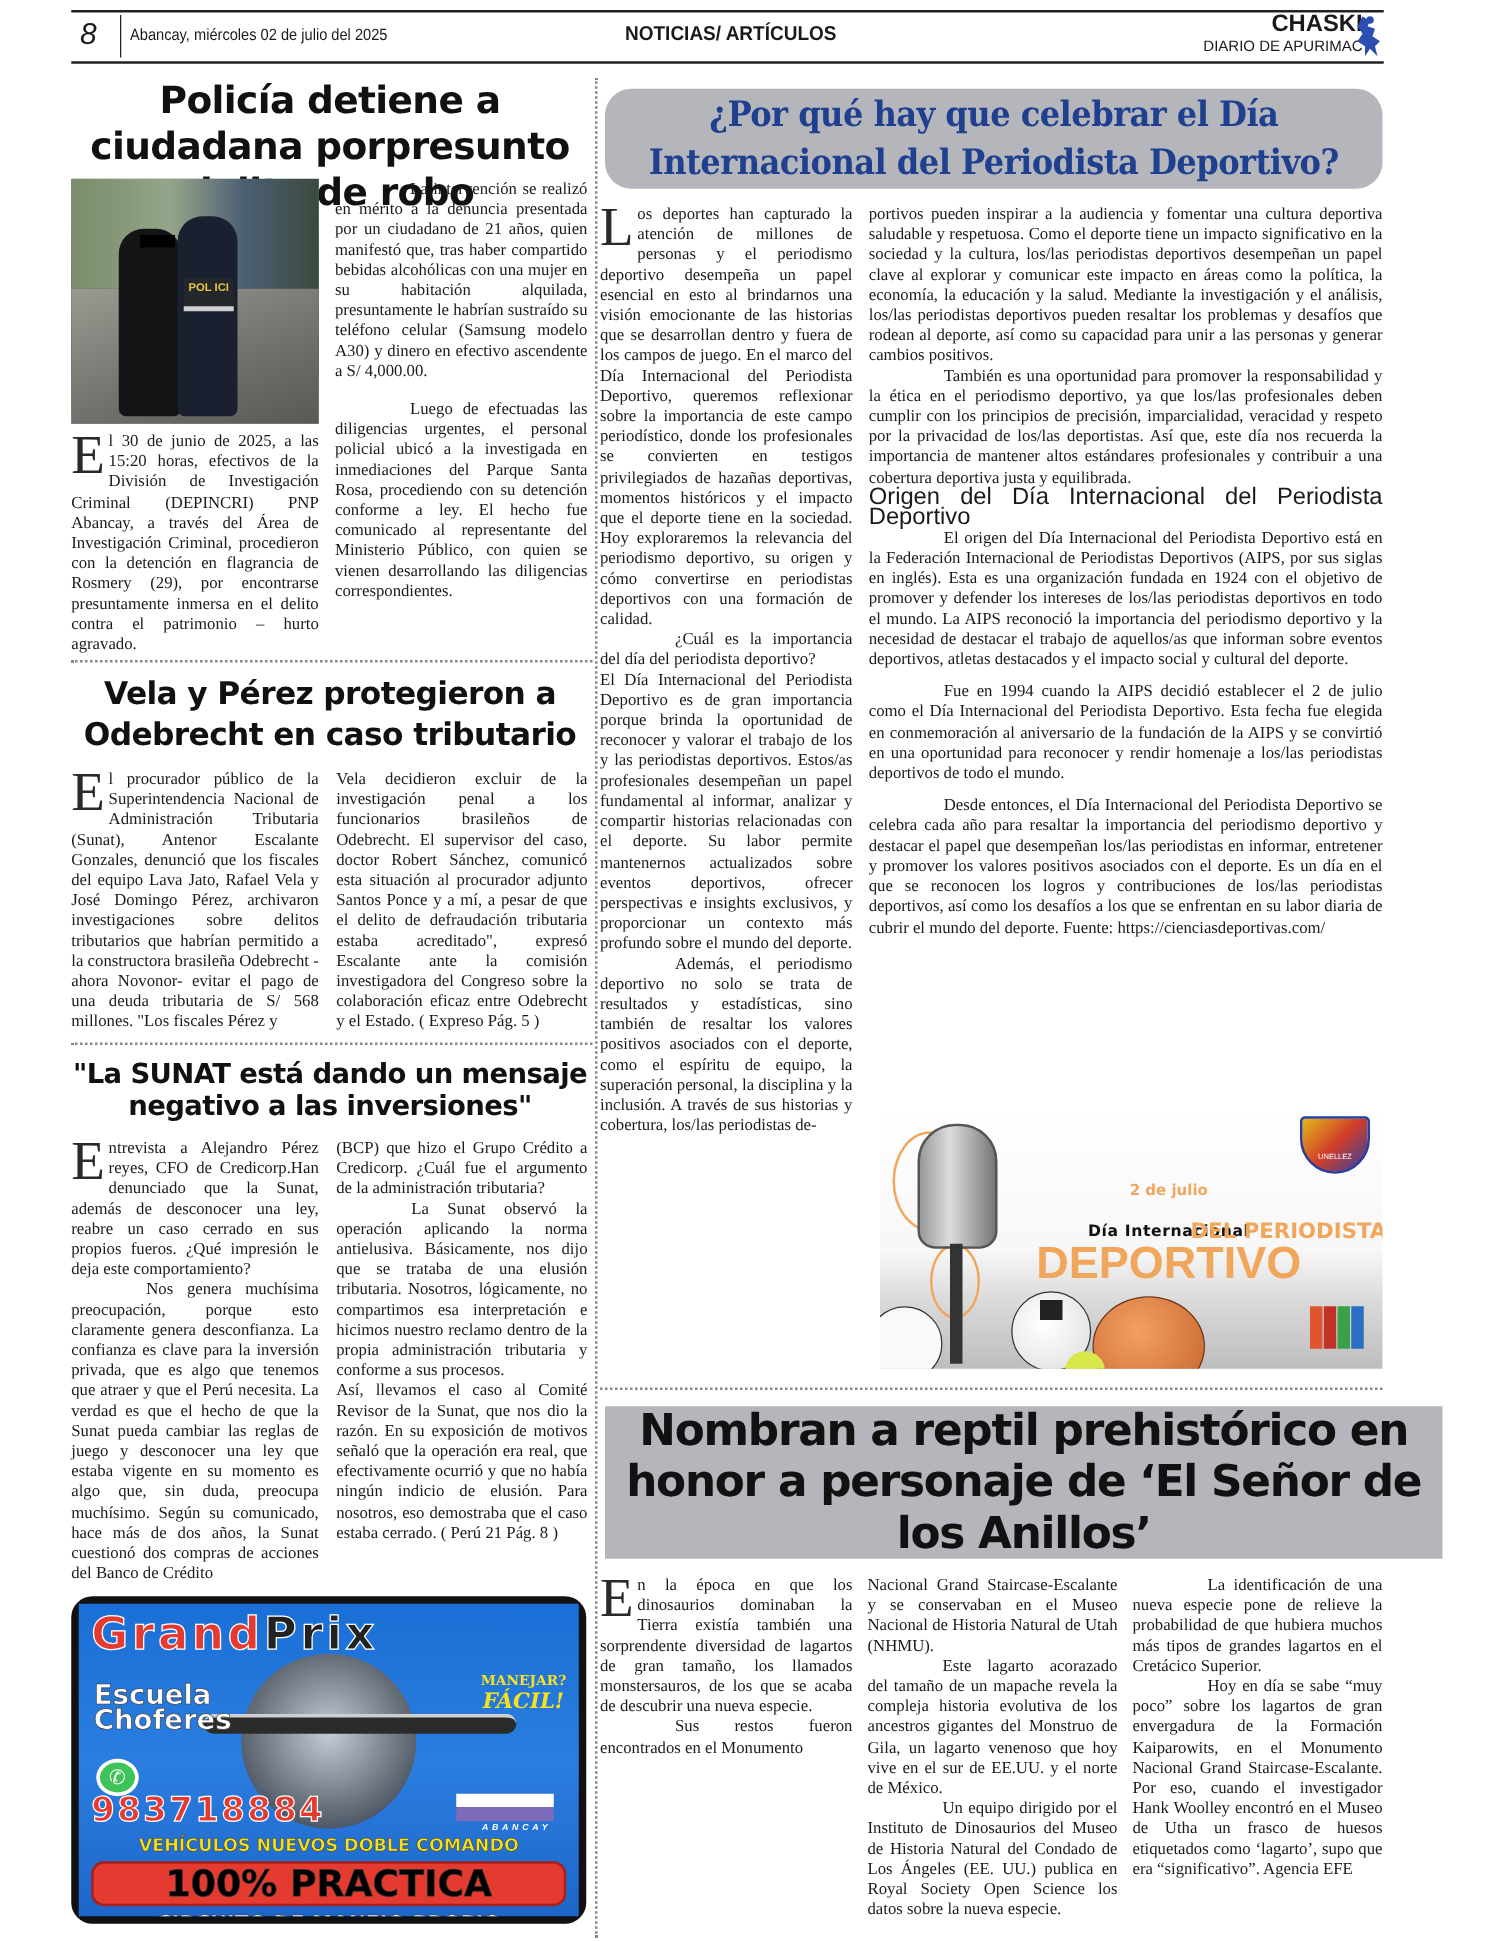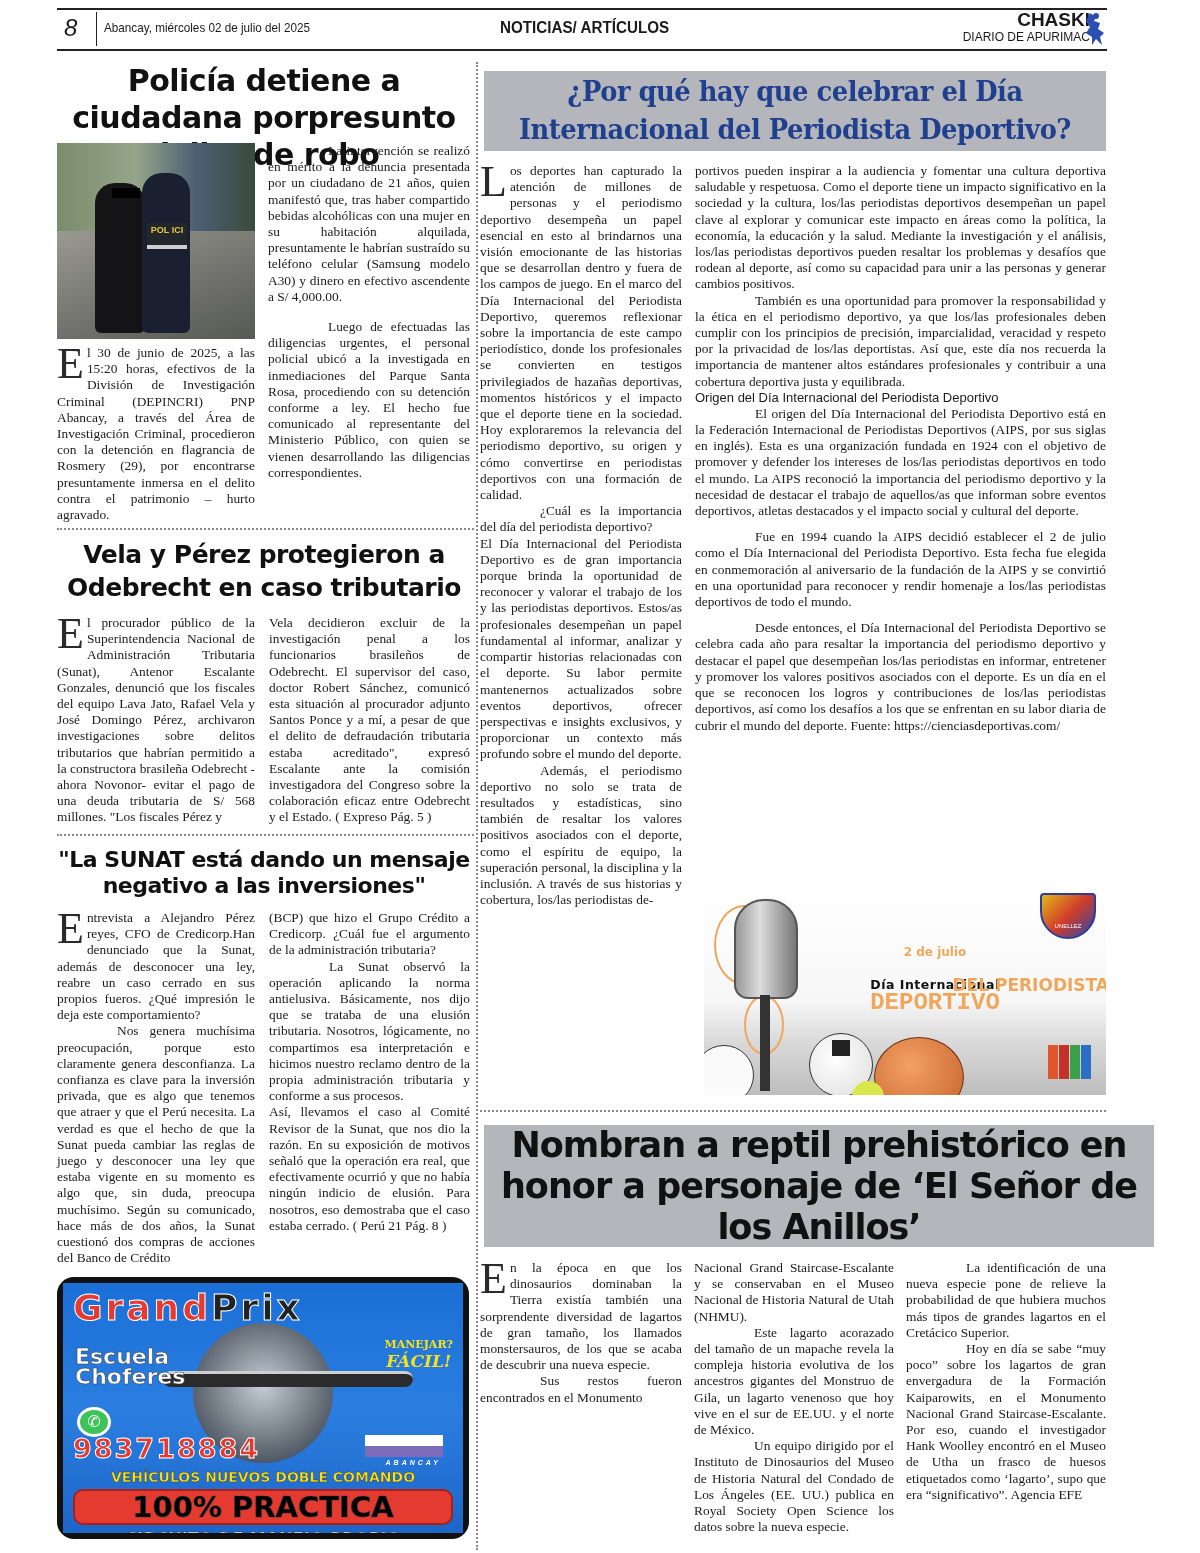--- a/index.html
+++ b/index.html
@@ -35,36 +35,36 @@
   .photo .floor { position: absolute; left: 0; bottom: 0; width: 100%; height: 55%; background: linear-gradient(160deg,#9a9a92,#6f706b 60%,#575953); }
   .photo .p1 { position: absolute; left: 38px; top: 40px; width: 50px; height: 150px; background: #141416; border-radius: 20px 20px 6px 6px; }
   .photo .p2 { position: absolute; left: 85px; top: 30px; width: 48px; height: 160px; background: #1b2030; border-radius: 20px 20px 6px 6px; }
   .photo .vest { position: absolute; left: 90px; top: 80px; width: 40px; height: 26px; background: #23262b; color: #e5c640; font-family: "Liberation Sans", sans-serif; font-weight: bold; font-size: 9px; text-align: center; line-height: 14px; border-bottom: 4px solid #cfcfcf; }
   .photo .censor { position: absolute; left: 55px; top: 45px; width: 28px; height: 10px; background: #000; }
 
   
   .title-box { background: #b4b6bb; }
   .blue-title { font-family: "DejaVu Serif", serif; font-weight: bold; color: #1f3f8f; text-align: center; font-size: 28px; line-height: 38px; letter-spacing: -0.5px; transform: scaleX(0.92); }
 
-  .subhead { font-family: "Liberation Sans", sans-serif; font-size: 13px; line-height: 16px; }
+  .subhead { font-family: "Liberation Sans", sans-serif; font-size: 19px; line-height: 16px; }
 
   
   .sports-img { background: linear-gradient(180deg,#ffffff 0%,#f7f7f7 55%,#d9d9d9 75%,#bdbdbd 100%); overflow: hidden; }
   .mic { position: absolute; left: 30px; top: 14px; width: 64px; height: 100px; background: linear-gradient(90deg,#999,#ddd 40%,#777); border-radius: 30px 30px 14px 14px; border: 2px solid #555; }
   .mic-stand { position: absolute; left: 56px; top: 110px; width: 10px; height: 96px; background: #333; }
   .swirl { position: absolute; border: 2px solid #f0a75c; border-radius: 50%; }
   .ball-soccer { position: absolute; left: 105px; top: 148px; width: 64px; height: 64px; border-radius: 50%; background: radial-gradient(circle at 40% 40%, #fff, #ddd); border: 1px solid #333; }
   .ball-soccer::before { content: ""; position: absolute; left: 22px; top: 6px; width: 18px; height: 16px; background: #222; }
   .ball-basket { position: absolute; left: 170px; top: 152px; width: 90px; height: 80px; border-radius: 50%; background: radial-gradient(circle at 40% 35%, #f3a064, #c4622a); border: 1px solid #6b3111; }
   .ball-tennis { position: absolute; left: 148px; top: 196px; width: 32px; height: 32px; border-radius: 50%; background: #d8e84a; }
   .ball-volley { position: absolute; left: -10px; top: 160px; width: 60px; height: 60px; border-radius: 50%; background: #fafafa; border: 1px solid #333; }
   .img-date { position: absolute; left: 0; width: 100%; text-align: center; top: 60px; font-family: "DejaVu Sans", sans-serif; font-weight: bold; color: #f0a75c; font-size: 12px; padding-left: 60px; }
   .img-l2 { position: absolute; left: 0; width: 100%; text-align: center; top: 92px; font-family: "DejaVu Sans", sans-serif; font-weight: bold; color: #111; font-size: 12.5px; padding-left: 60px; letter-spacing: 0.5px; }
   .img-l3 { position: absolute; left: 3px; width: 100%; text-align: right; top: 90px; font-family: "DejaVu Sans", sans-serif; font-weight: bold; color: #f0a75c; font-size: 17px; padding-left: 60px; }
-  .img-l4 { position: absolute; left: 0; width: 100%; text-align: center; top: 104px; font-family: Liberation Mono, monospace; font-weight: bold; color: #f0a75c; font-size: 24px; padding-left: 60px; }
+  .img-l4 { position: absolute; left: 0; width: 100%; text-align: center; top: 104px; font-family: Liberation Sans, sans-serif; font-weight: bold; color: #f0a75c; font-size: 36px; padding-left: 60px; }
   .shield { position: absolute; right: 10px; top: 8px; width: 56px; height: 46px; background: linear-gradient(135deg,#e2b81a,#d13d2a 50%,#2b45a8); border-radius: 4px 4px 28px 28px; border: 2px solid #2b3f9a; color: #fff; font-family: "Liberation Sans", sans-serif; font-size: 6px; text-align: center; padding-top: 28px; }
   .books { position: absolute; right: 8px; top: 160px; width: 50px; height: 40px; }
   .books span { display: inline-block; width: 10px; height: 34px; margin-right: 1px; }
 
   
   .ad { background: #111; border-radius: 17px; }
   .ad-inner { position: absolute; left: 6px; top: 6px; right: 6px; bottom: 6px; background: linear-gradient(180deg,#1a6fd6 0%,#2b7ee0 50%,#1d66c9 100%); overflow: hidden; }
   .ad-face { position: absolute; left: 130px; top: 40px; width: 140px; height: 140px; border-radius: 50%; background: radial-gradient(circle at 50% 45%, #d6d6d6, #6b6b6b 60%, #202a3d 100%); opacity: 0.9; }
   .ad-wheel { position: absolute; left: 100px; top: 88px; width: 250px; height: 16px; background: #2b2b2b; border-radius: 8px; border-top: 3px solid #cfcfcf; }
   .ad-title { position: absolute; left: 10px; top: 4px; font-family: "DejaVu Sans", sans-serif; font-weight: bold; font-size: 36px; color: #e53a2f; letter-spacing: 3px; -webkit-text-stroke: 1px #fff; }
@@ -163,21 +163,21 @@
     <div class="ad-wa">✆</div>
     <div class="ad-phone">983718884</div>
     <div class="ad-flag"></div>
     <div class="ad-flag-lbl">ABANCAY</div>
     <div class="ad-veh">VEHÍCULOS NUEVOS DOBLE COMANDO</div>
     <div class="ad-pill">100% PRACTICA</div>
     <div class="ad-circ">CIRCUITO DE MANEJO PROPIO</div>
   </div>
 </div>
 
-<div class="abs title-box" style="left:484px; top:71px; width:622px; height:80px;">
+<div class="abs title-box" style="left:484px; top:71px; width:622px; height:80px;border-radius:21px;">
   <div class="blue-title" style="padding-top:2px;">¿Por qué hay que celebrar el Día Internacional del Periodista Deportivo?</div>
 </div>
 
 <div class="abs body-text" style="left:480px; top:163px; width:202px;">
   <span class="dropcap">L</span>
   <span>os deportes han capturado la atención de millones de personas y el periodismo deportivo desempeña un papel esencial en esto al brindarnos una visión emocionante de las historias que se desarrollan dentro y fuera de los campos de juego. En el marco del Día Internacional del Periodista Deportivo, queremos reflexionar sobre la importancia de este campo periodístico, donde los profesionales se convierten en testigos privilegiados de hazañas deportivas, momentos históricos y el impacto que el deporte tiene en la sociedad. Hoy exploraremos la relevancia del periodismo deportivo, su origen y cómo convertirse en periodistas deportivos con una formación de calidad.</span>
   <p class="ind">¿Cuál es la importancia del día del periodista deportivo?</p>
   <p>El Día Internacional del Periodista Deportivo es de gran importancia porque brinda la oportunidad de reconocer y valorar el trabajo de los y las periodistas deportivos. Estos/as profesionales desempeñan un papel fundamental al informar, analizar y compartir historias relacionadas con el deporte. Su labor permite mantenernos actualizados sobre eventos deportivos, ofrecer perspectivas e insights exclusivos, y proporcionar un contexto más profundo sobre el mundo del deporte.</p>
   <p class="ind">Además, el periodismo deportivo no solo se trata de resultados y estadísticas, sino también de resaltar los valores positivos asociados con el deporte, como el espíritu de equipo, la superación personal, la disciplina y la inclusión. A través de sus historias y cobertura, los/las periodistas de-</p>
 </div>

